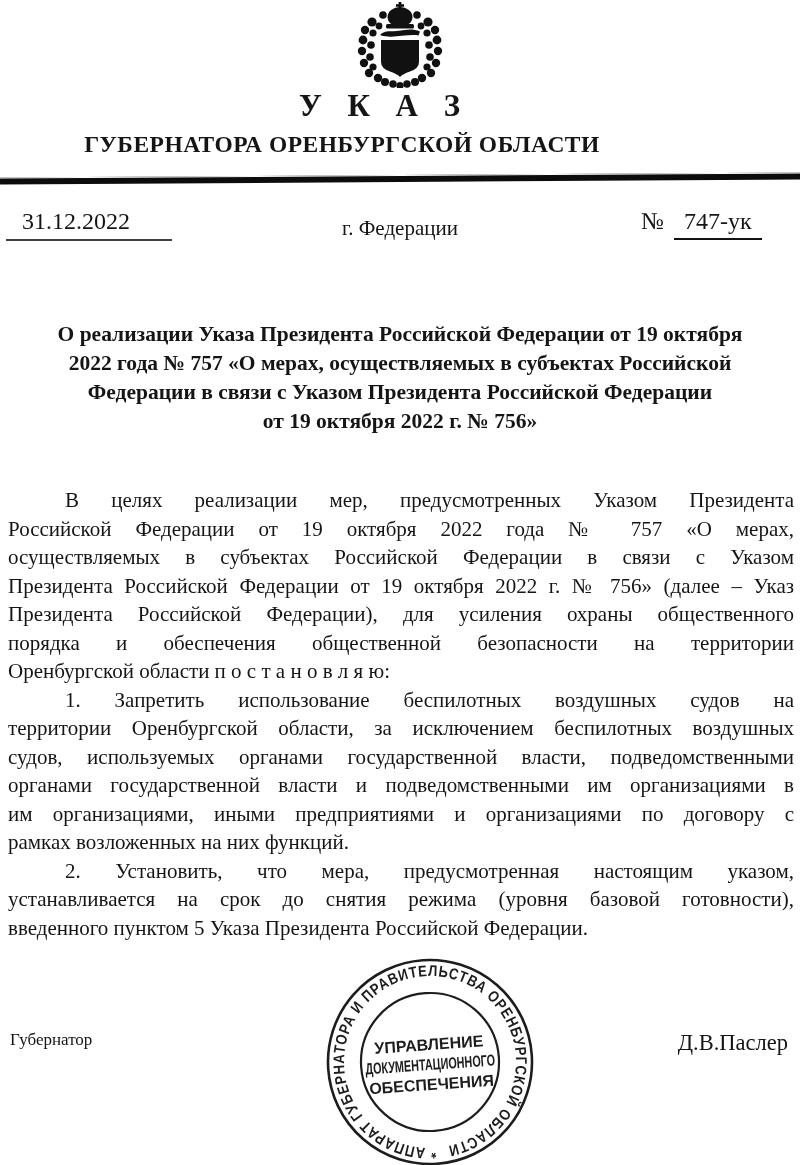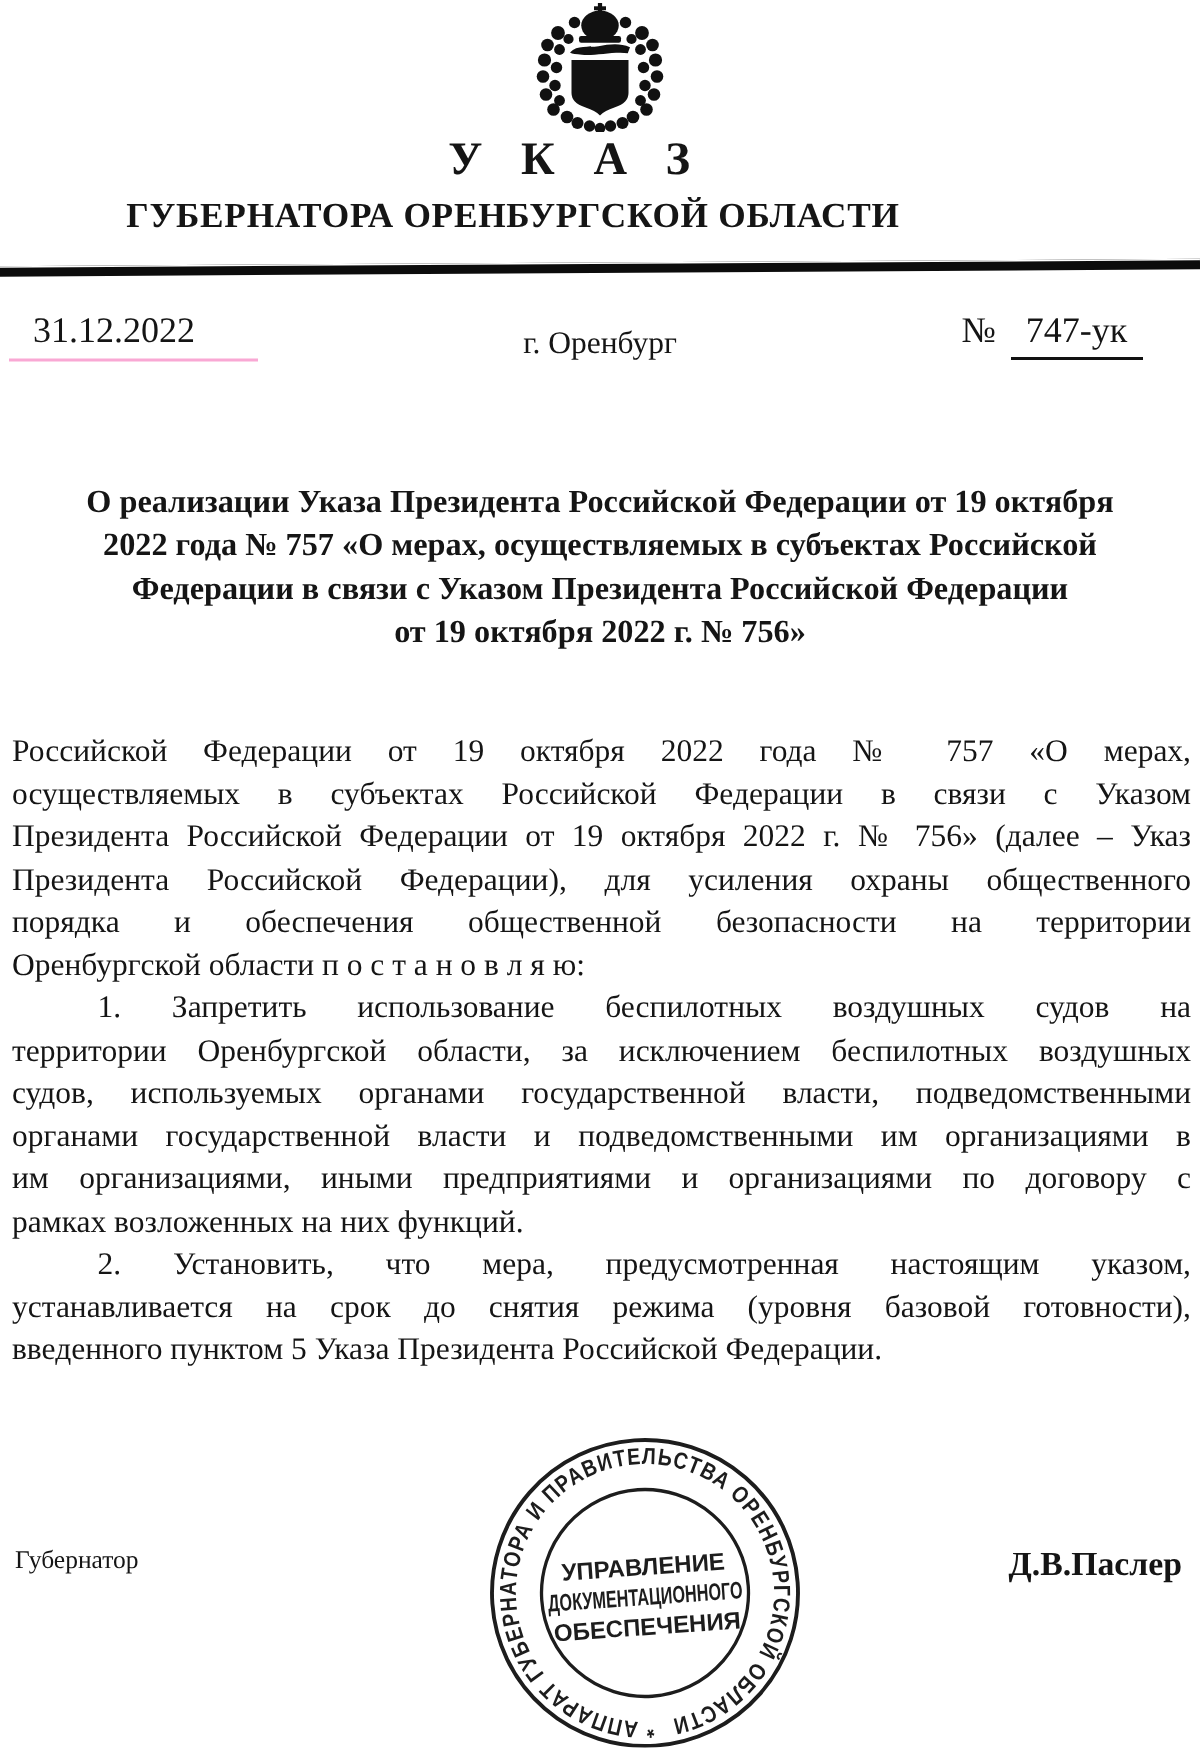--- a/index.html
+++ b/index.html
@@ -35,21 +35,21 @@
     border-top: 1px solid #fff;
     box-sizing: border-box;
     transform: rotate(-0.35deg);
   }
 
   
   .meta-date {
     left: 6px; top: 208px;
     font-size: 24px;
     padding: 0 42px 4px 16px;
-    border-bottom: 2px solid #f9a8d4;
+    border-bottom: 2px solid #404040;
   }
   .meta-place {
     left: 0; top: 216px; width: 800px;
     text-align: center; font-size: 21px;
   }
   .meta-number { left: 641px; top: 208px; font-size: 24px; font-family: Liberation Serif, serif; }
   .meta-number .num-sign { padding-right: 10px; }
   .meta-number .num-value {
     padding: 0 10px 4px 10px;
     border-bottom: 2px solid #111;
@@ -69,21 +69,21 @@
     font-size: 21px; line-height: 28.5px;
   }
   .body-text .para { margin: 0; }
   .body-text .line { text-align: justify; }
   .body-text .line.just { text-align-last: justify; }
   .body-text .line.last { text-align-last: left; }
   .body-text .line.first { text-indent: 57px; }
 
   
   .sig-position { left: 10px;  top: 1030px; font-size: 17px; }
-  .sig-name     { right: 12px; top: 1030px; font-size: 22.5px; font-weight: bold; }
+  .sig-name     { right: 12px; top: 1030px; font-size: 22.5px; }
 
   
   .stamp {
     left: 324px; top: 956px; width: 212px; height: 212px;
     transform: rotate(-4deg);
   }
   .stamp text {
     font-family: "Liberation Sans", "DejaVu Sans", sans-serif;
     font-weight: bold;
     fill: #1d1d1d;
@@ -141,34 +141,35 @@
         <circle cx="55" cy="82" r="3.8"></circle>
     </g>
   </svg>
 </div>
 
 <div class="abs doc-title">У К А З</div>
 <div class="abs doc-subtitle">ГУБЕРНАТОРА ОРЕНБУРГСКОЙ ОБЛАСТИ</div>
 <div class="abs rule"></div>
 
 <div class="abs meta-date">31.12.2022</div>
-<div class="abs meta-place">г. Оренбург</div>
+<div class="abs meta-place">г. Федерации</div>
 <div class="abs meta-number">
   <span class="num-sign">№</span><span class="num-value">747-ук</span>
 </div>
 
 <div class="abs heading">
     <div class="line first just">О реализации Указа Президента Российской Федерации от 19 октября</div>
     <div class="line just">2022 года № 757 «О мерах, осуществляемых в субъектах Российской</div>
     <div class="line just">Федерации в связи с Указом Президента Российской Федерации</div>
     <div class="line last">от 19 октября 2022 г. № 756»</div>
   </div>
 
 <div class="abs body-text">
   <div class="para">
+      <div class="line first just">В целях реализации мер, предусмотренных Указом Президента</div>
       <div class="line just">Российской Федерации от 19 октября 2022 года № 757 «О мерах,</div>
       <div class="line just">осуществляемых в субъектах Российской Федерации в связи с Указом</div>
       <div class="line just">Президента Российской Федерации от 19 октября 2022 г. № 756» (далее – Указ</div>
       <div class="line just">Президента Российской Федерации), для усиления охраны общественного</div>
       <div class="line just">порядка и обеспечения общественной безопасности на территории</div>
       <div class="line last">Оренбургской области п о с т а н о в л я ю:</div>
     </div>
   <div class="para">
       <div class="line first just">1. Запретить использование беспилотных воздушных судов на</div>
       <div class="line just">территории Оренбургской области, за исключением беспилотных воздушных</div>

